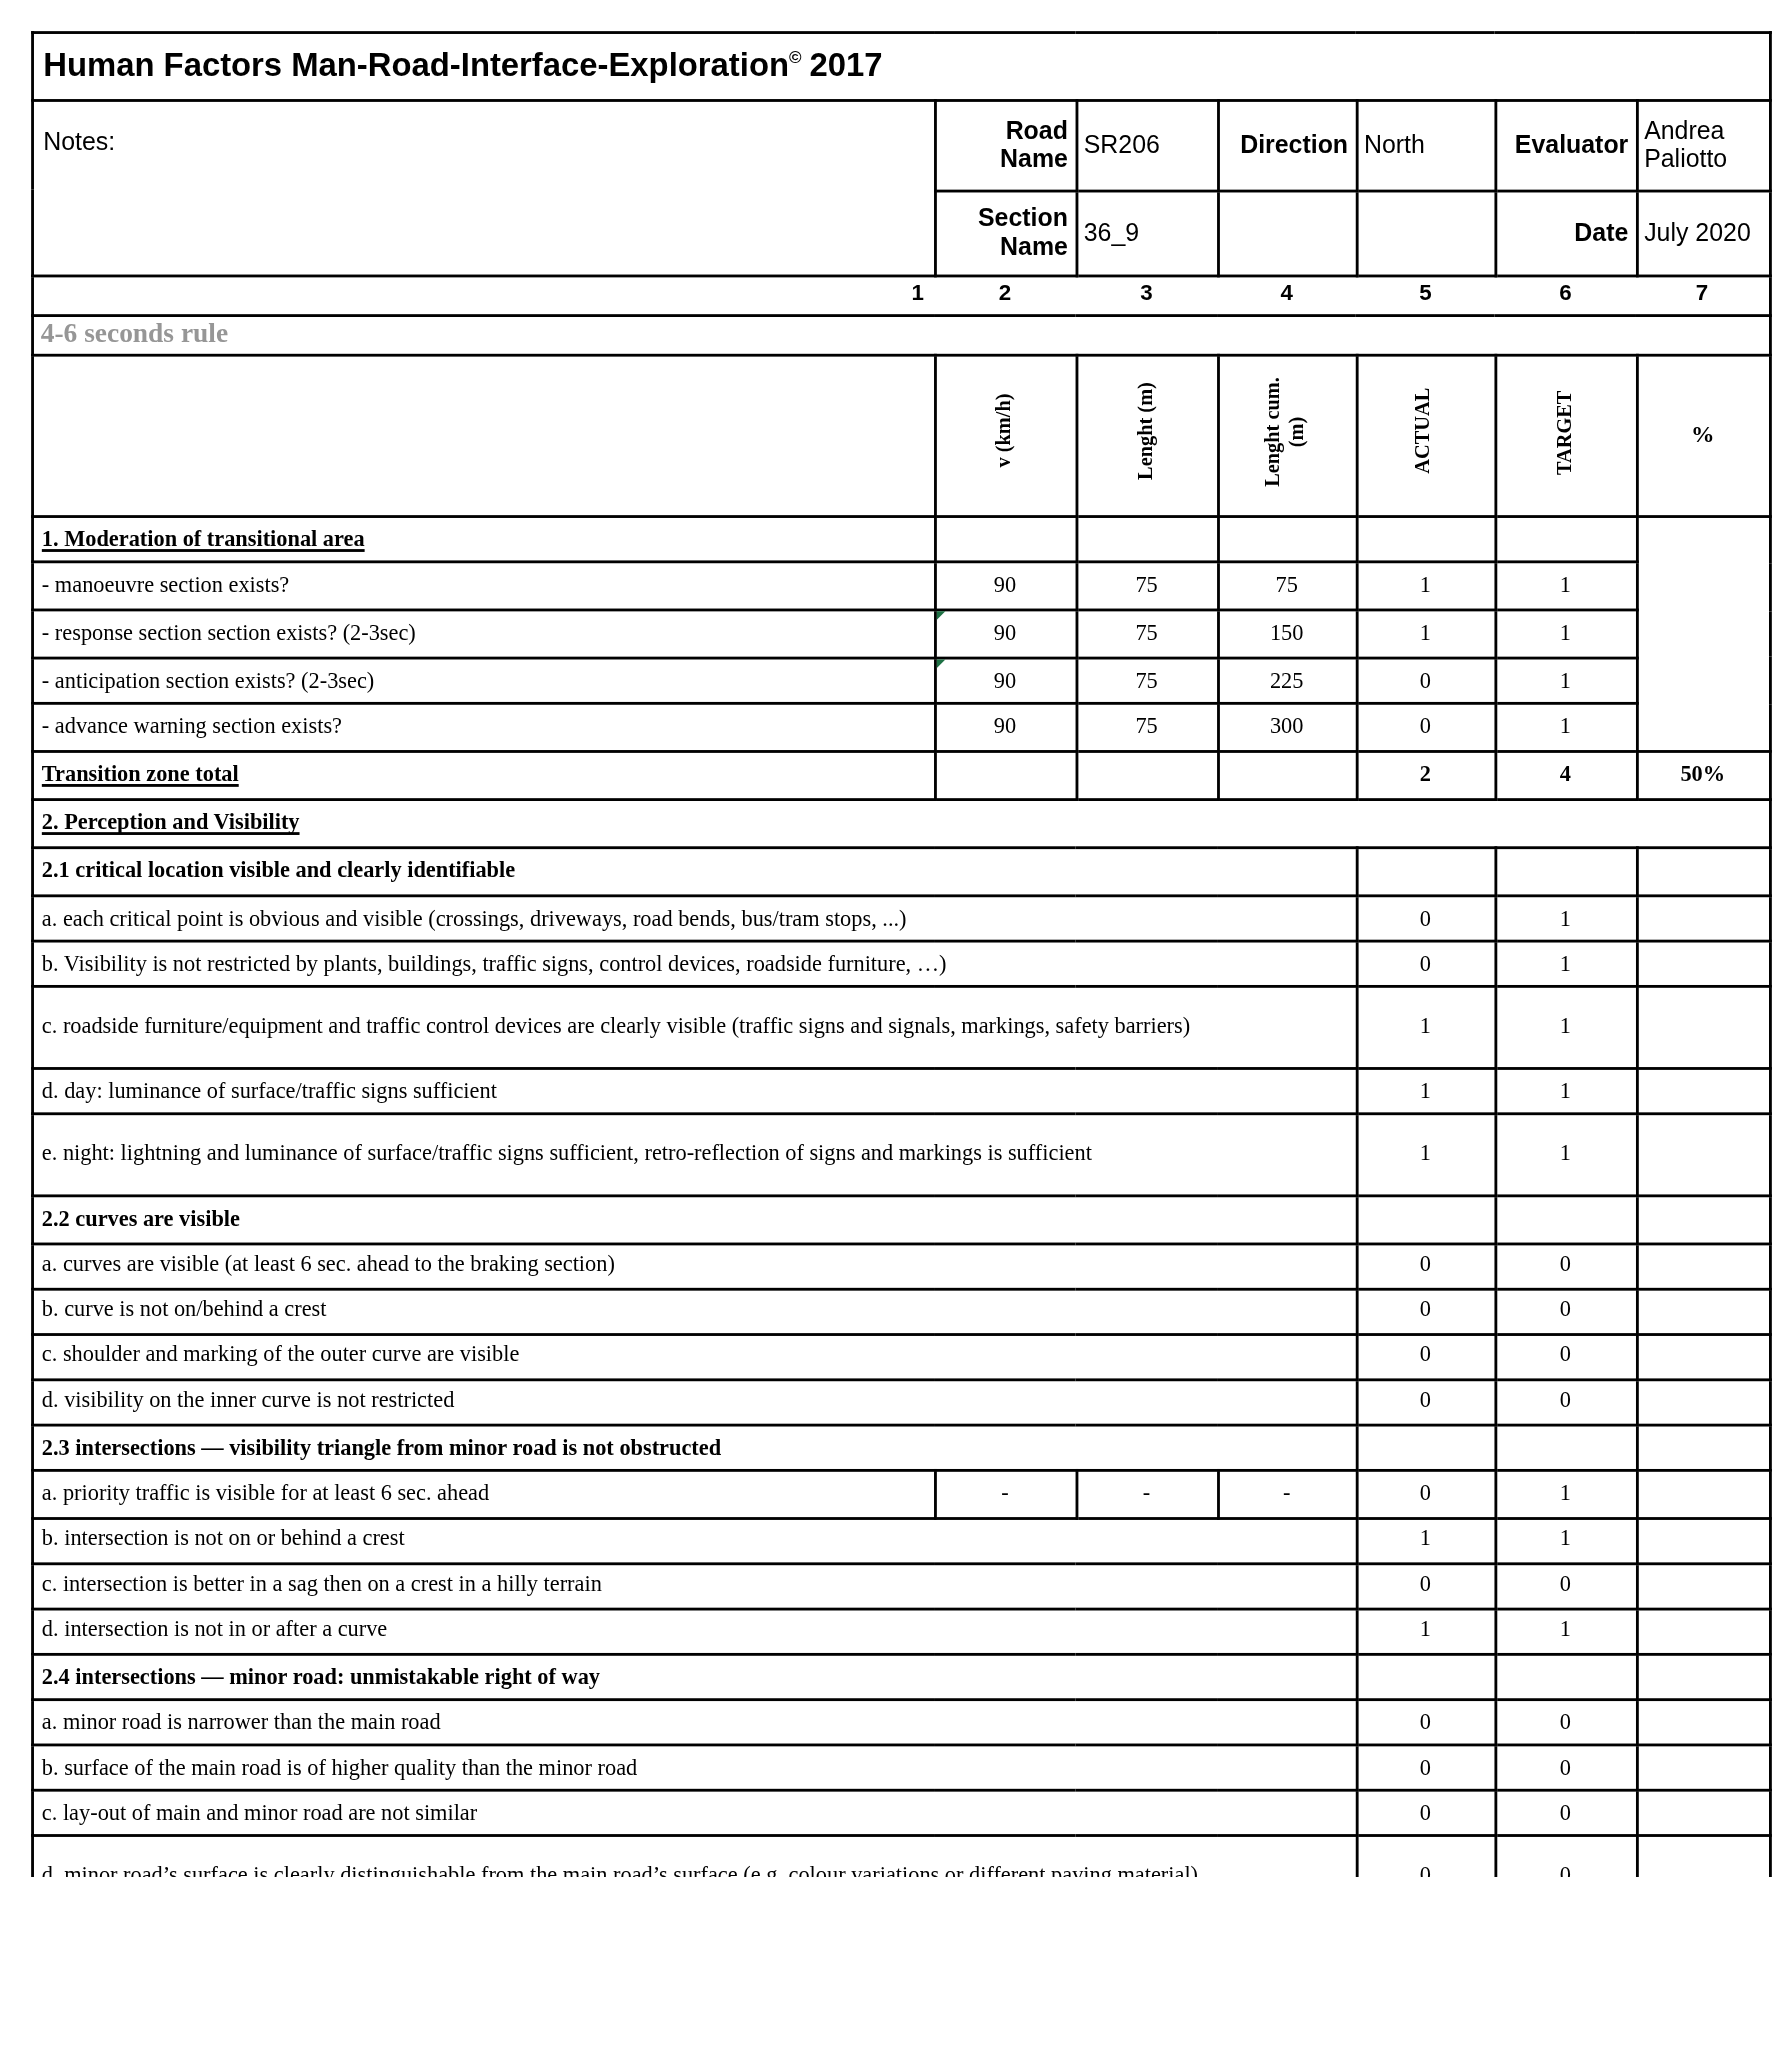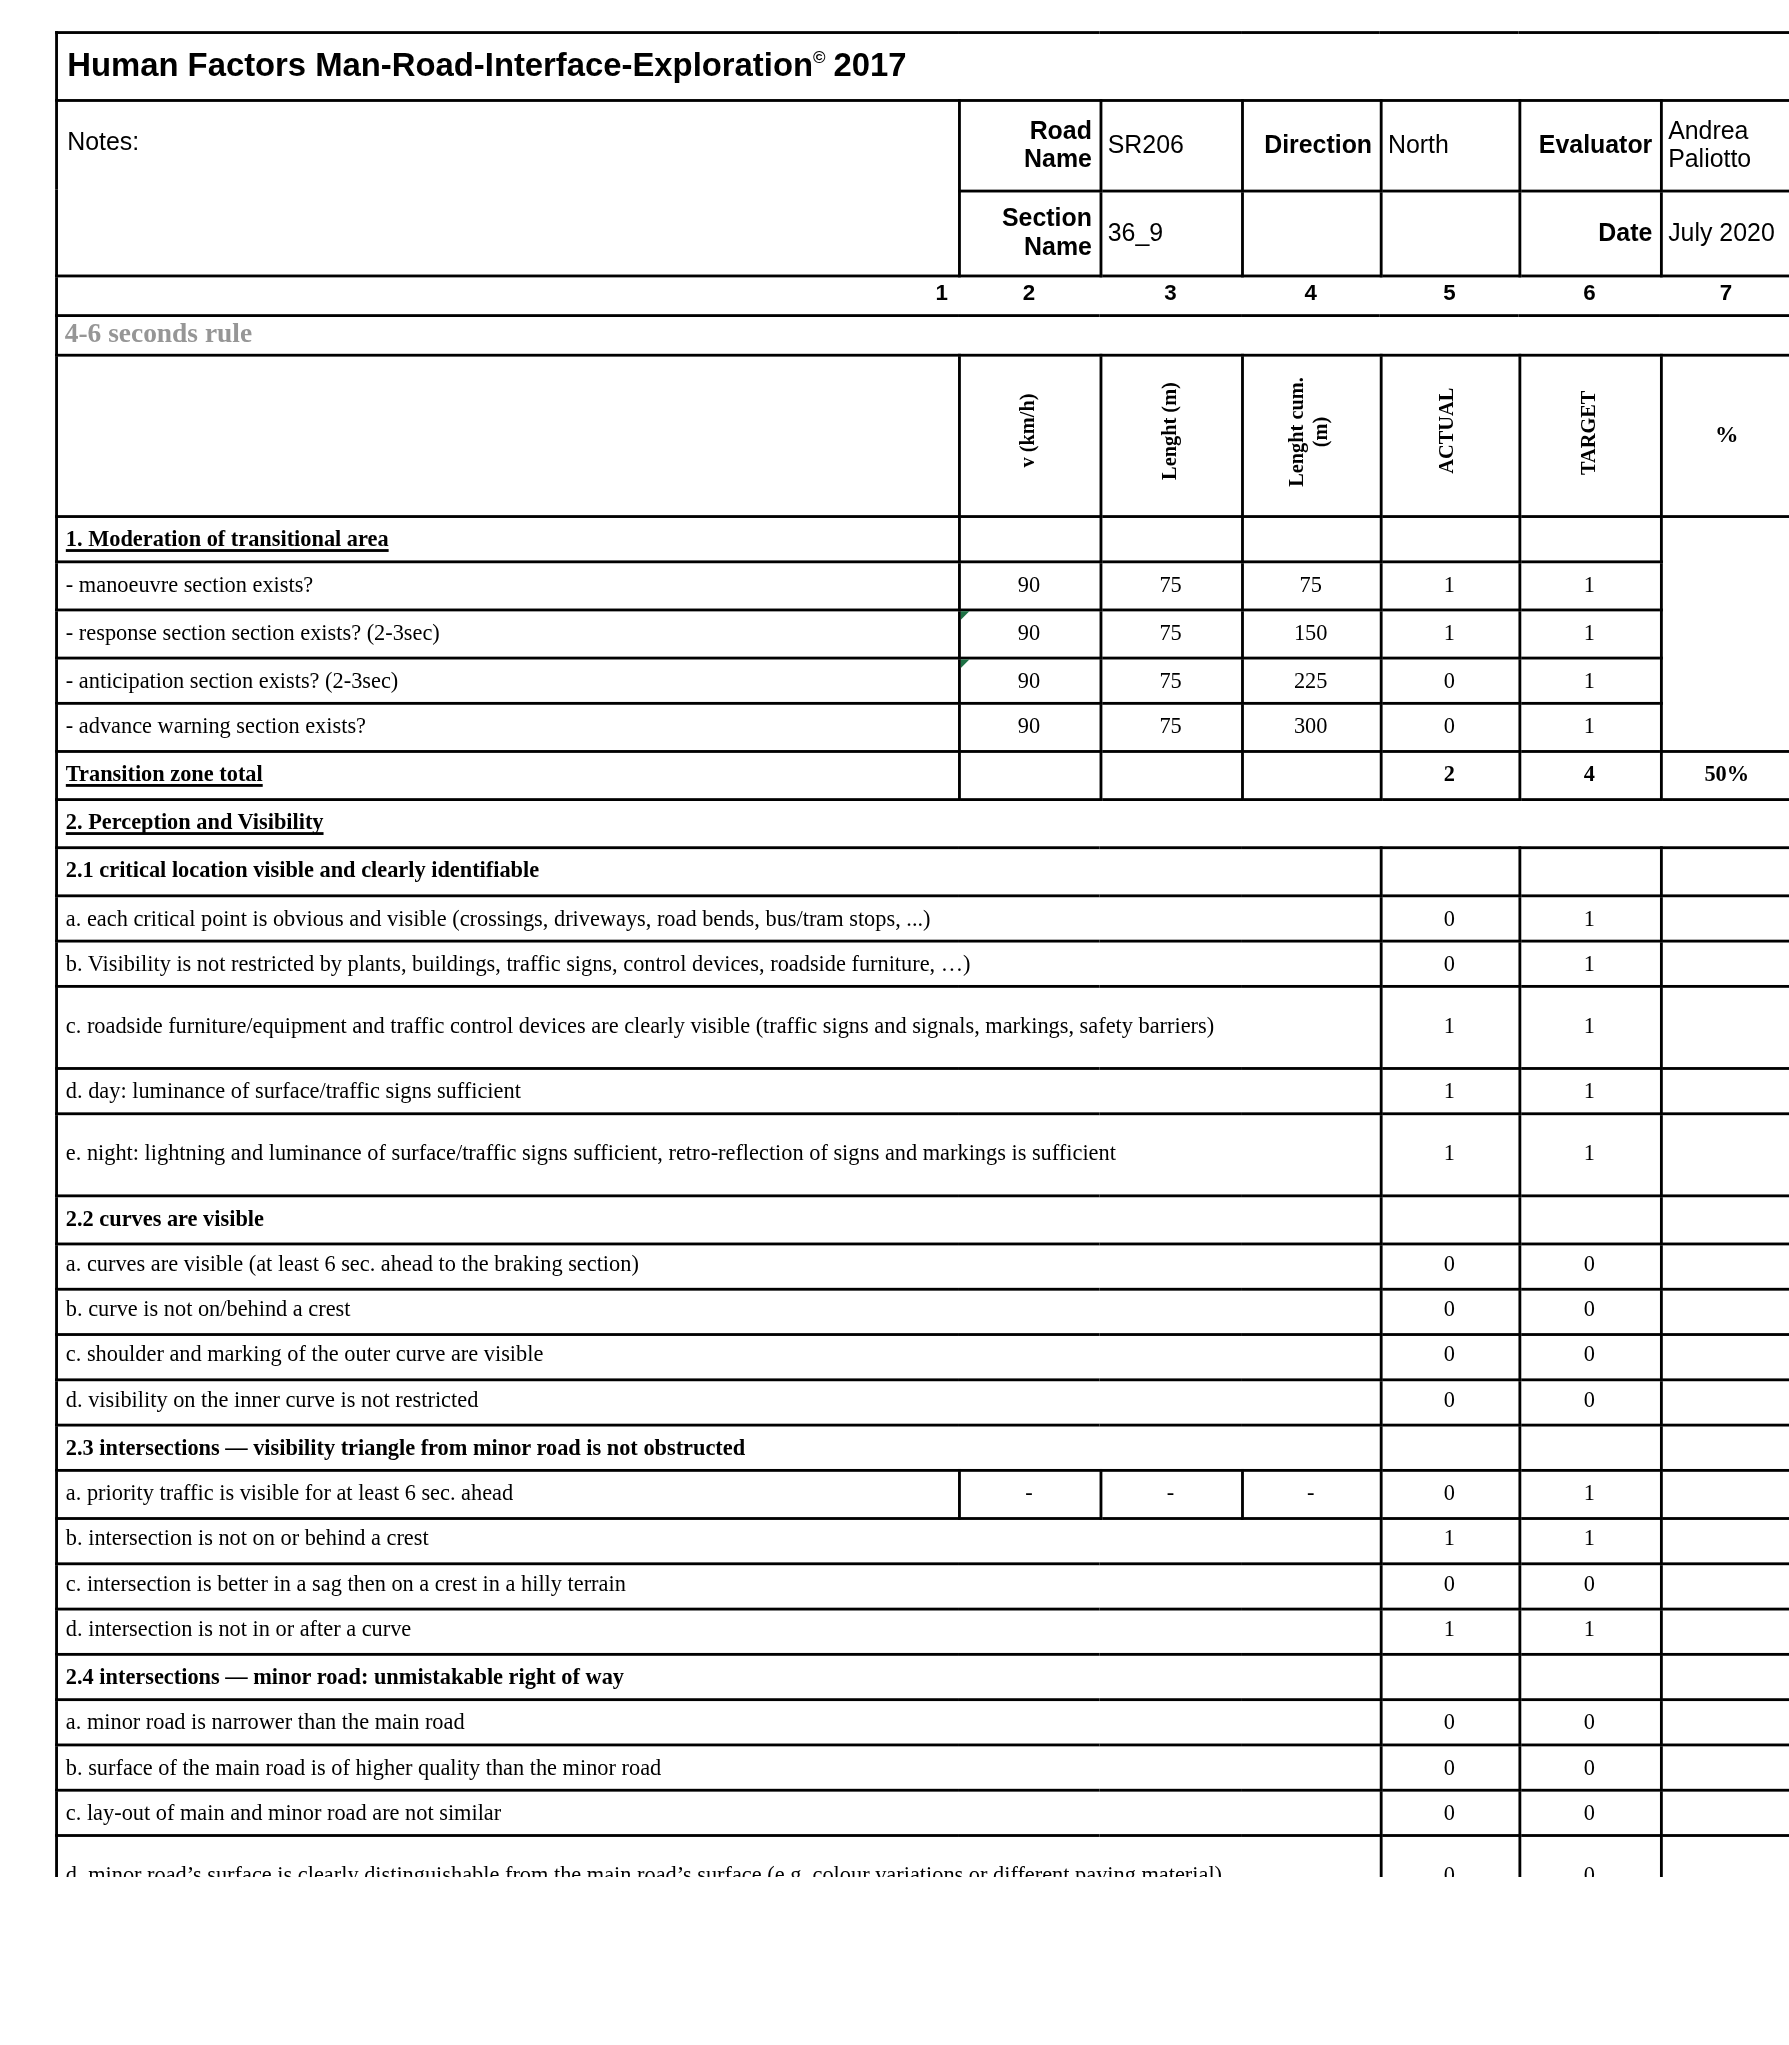--- a/index.html
+++ b/index.html
@@ -1,18 +1,18 @@
 <!DOCTYPE html>
 <html style="font-size:7.4px"><head>
 <meta charset="utf-8">
 <style>
   * { box-sizing: border-box; }
   html, body { margin: 0; padding: 0; background: #ffffff; }
   .viewport {
-    width: 1789px; height: 1877px; overflow: hidden; background: #ffffff; padding-left: 24px;
+    width: 1789px; height: 1877px; overflow: hidden; background: #ffffff;
   }
   .scale {
     width: 632px; height: 723px;
     transform: scale(2.8304); transform-origin: top left;
   }
   .sheet { padding: 10.6px 0 0 10.6px; }
 
   table.eval {
     border-collapse: collapse; table-layout: fixed; width: 613px;
     font-family: "Liberation Serif", serif; color: #000;

